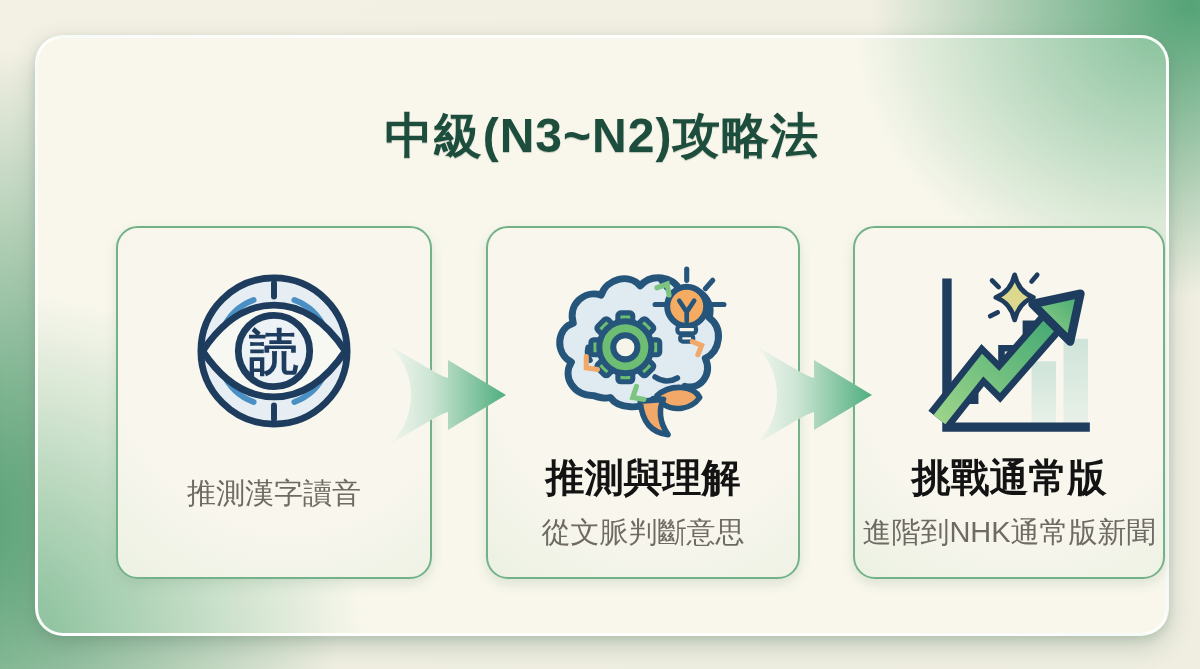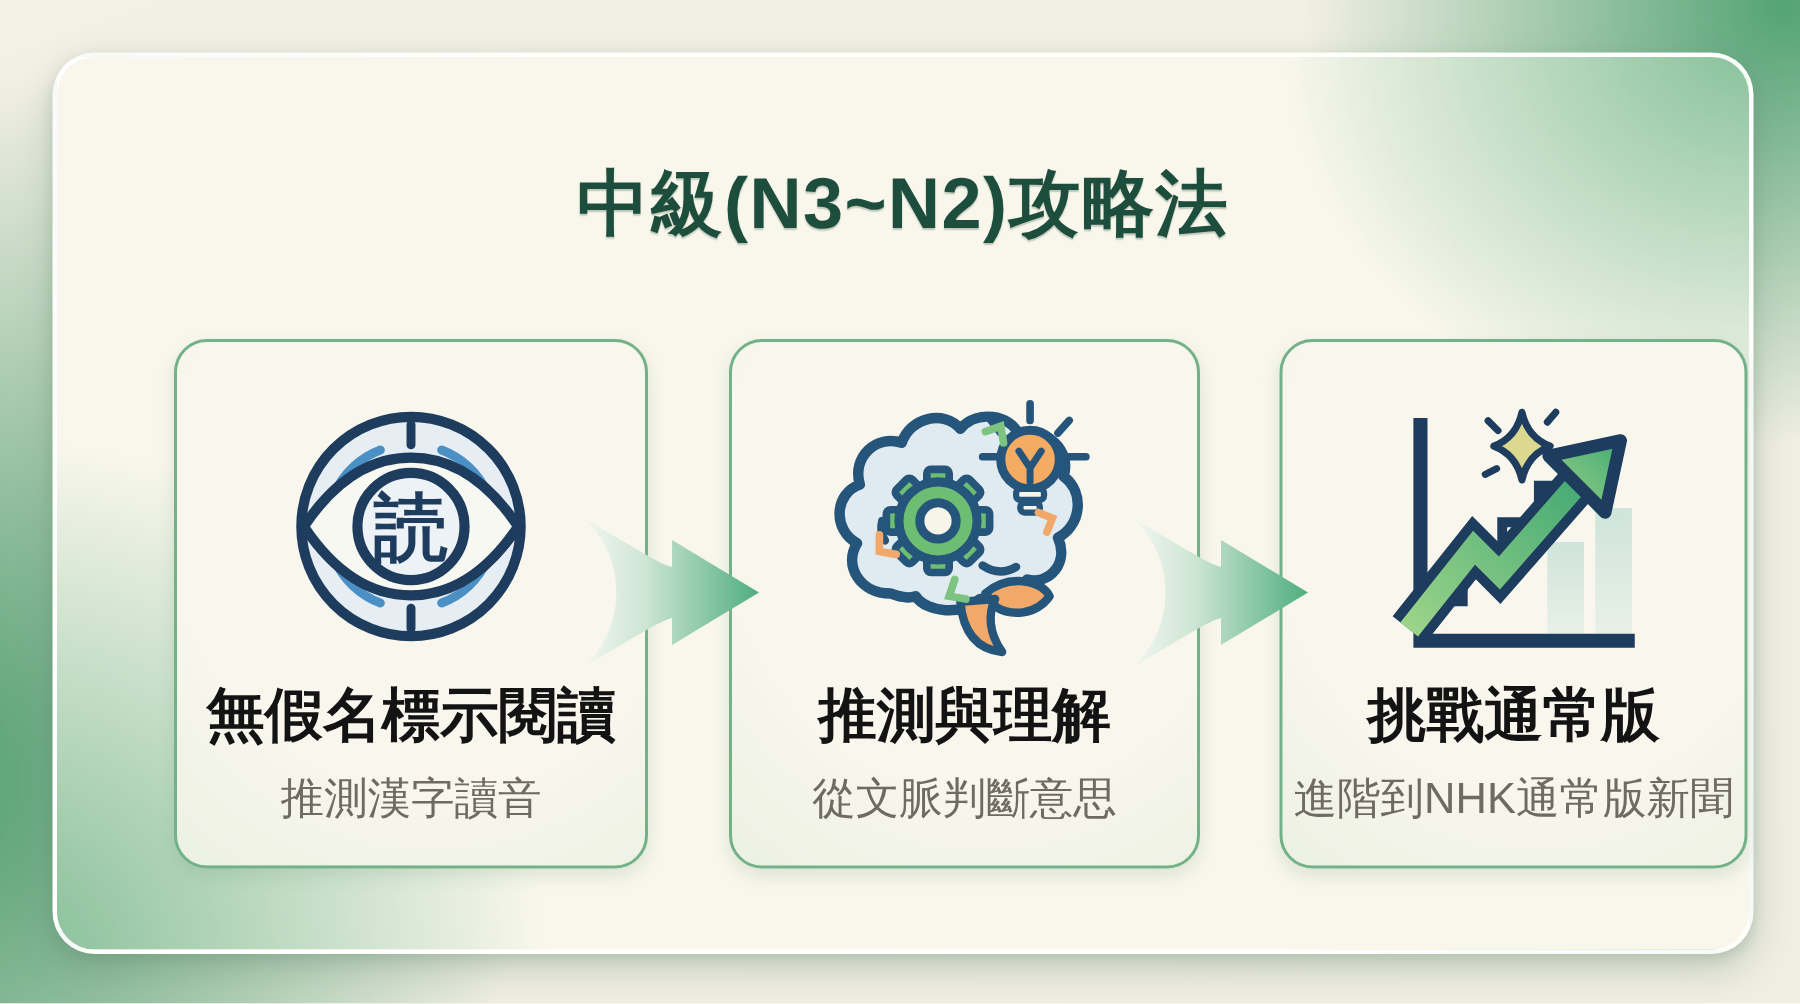--- a/index.html
+++ b/index.html
@@ -67,21 +67,20 @@
           </g>
           <g stroke="#1e3c5e" stroke-width="7" stroke-linecap="round">
             <line x1="100" y1="20" x2="100" y2="36"></line>
             <line x1="100" y1="164" x2="100" y2="180"></line>
           </g>
           <path d="M 16 100 Q 52 46 100 46 Q 148 46 184 100 Q 148 154 100 154 Q 52 154 16 100 Z" fill="#f8f8f3" stroke="#1e3c5e" stroke-width="8" stroke-linejoin="round"></path>
           <circle cx="100" cy="100" r="42" fill="#edf2f6" stroke="#1e3c5e" stroke-width="8"></circle>
           <text x="100" y="121" text-anchor="middle" font-size="58" font-weight="bold" fill="#1e3c5e">読</text>
         </svg>
       </div>
-      <div class="step-title">無假名標示閱讀</div>
       <div class="step-sub">推測漢字讀音</div>
     </div>
 
     <div class="card c2">
       <div class="icon-box">
         <svg width="196" height="186" viewBox="0 0 210 200">
 
           <path d="M 52 148 C 30 148 18 128 28 112 C 10 102 12 76 30 70 C 24 50 42 34 60 40
                    C 66 22 90 16 102 30 C 114 16 138 20 144 34 C 164 28 182 46 176 64
                    C 192 76 188 100 172 108 C 180 126 166 142 150 138 C 146 154 128 160 116 152

